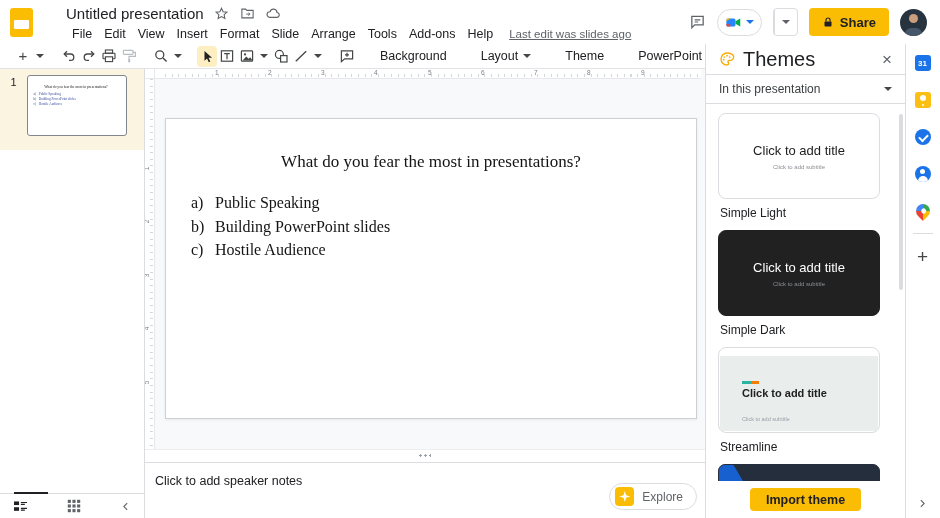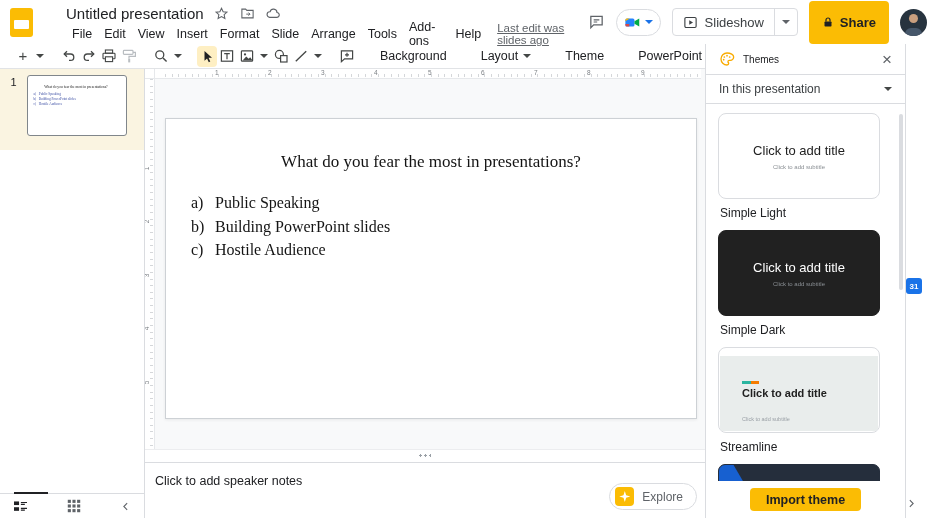--- a/index.html
+++ b/index.html
@@ -19,21 +19,21 @@
   .menu-row { display:flex; align-items:center; height:19px; margin-top:1px; }
   .menu-item { font-size:12.5px; padding:1px 6px; border-radius:3px; cursor:default; }
   .last-edit { font-size:11.5px; color:#5f6368; text-decoration:underline; margin-left:10px; }
   .header-right { display:flex; align-items:center; gap:11px; padding-right:13px; }
   .meet-pill { display:flex; align-items:center; gap:3px; border:1px solid #dadce0; border-radius:15px; padding:3px 7px 3px 6px; background:#fff; }
   .caret-down { width:0; height:0; border-left:4px solid transparent; border-right:4px solid transparent; border-top:4px solid #5f6368; }
   .caret-down.blue { border-top-color:#1a73e8; }
   .ss-group { display:flex; align-items:stretch; border:1px solid #dadce0; border-radius:4px; background:#fff; height:28px; }
   .ss-main { display:flex; align-items:center; gap:7px; padding:0 10px; font-size:13px; color:#3c4043; }
   .ss-caret { border-left:1px solid #dadce0; display:flex; align-items:center; padding:0 7px; }
-  .share-btn { background:#fbbc04; border-radius:4px; height:43px; display:flex; align-items:center; gap:6px; padding:0 13px; font-size:13px; font-weight:600; color:#202124; }
+  .share-btn { background:#fbbc04; border-radius:4px; height:28px; display:flex; align-items:center; gap:6px; padding:0 13px; font-size:13px; font-weight:600; color:#202124; }
   .avatar { width:27px; height:27px; border-radius:50%; background:#27333e; position:relative; overflow:hidden; }
   .avatar::before { content:""; position:absolute; top:5px; left:9px; width:9px; height:9px; border-radius:50%; background:#c99f7e; }
   .avatar::after { content:""; position:absolute; bottom:-2px; left:5px; width:17px; height:10px; border-radius:6px 6px 0 0; background:#46576a; }
 
   
   .main { display:flex; height:474px; }
   .left-area { width:705px; display:flex; flex-direction:column; }
 
   
   .toolbar { height:25px; display:flex; align-items:center; padding-left:13px; border-bottom:1px solid #e1e3e6; }
@@ -85,21 +85,21 @@
   .notes { height:56px; border-top:1px solid #dadce0; background:#fff; position:relative; padding:11px 0 0 10px; }
   .notes-text { font-size:12.5px; color:#202124; }
   .explore-btn { position:absolute; right:8px; bottom:8px; display:flex; align-items:center; gap:8px; border:1px solid #dadce0; border-radius:15px; background:#fff; padding:3px 13px 3px 5px; color:#5f6368; font-size:12px; }
   .explore-ic { width:19px; height:19px; background:#fbbc04; border-radius:4px; position:relative; }
   .explore-ic::after { content:""; position:absolute; inset:4px; background:#fff;
      clip-path:polygon(50% 0,62% 38%,100% 50%,62% 62%,50% 100%,38% 62%,0 50%,38% 38%); }
 
   
   .themes-panel { width:200px; border-left:1px solid #dadce0; background:#fff; display:flex; flex-direction:column; position:relative; }
   .tp-header { height:31px; display:flex; align-items:center; gap:8px; padding:0 13px; border-bottom:1px solid #dadce0; }
-  .tp-title { font-size:10px; color:#202124; }
+  .tp-title { font-size:20px; color:#202124; }
   .tp-close { margin-left:auto; font-size:17px; color:#5f6368; line-height:1; }
   .tp-section { height:29px; display:flex; align-items:center; padding:0 13px; border-bottom:1px solid #dadce0; font-size:12px; color:#3c4043; }
   .tp-section .caret-down { margin-left:auto; border-top-color:#444746; }
   .tp-list { flex:1; overflow:hidden; padding:9px 12px 0 12px; position:relative; }
   .theme-card { width:162px; height:86px; border:1px solid #dadce0; border-radius:8px; position:relative; overflow:hidden; background:#fff; }
   .theme-card.dark { background:#212121; border-color:#212121; }
   .card-center { position:absolute; inset:0; display:flex; flex-direction:column; align-items:center; justify-content:center; gap:6px; }
   .card-title { font-size:13px; color:#212121; }
   .dark .card-title { color:#fff; }
   .card-sub { font-size:6px; color:#8a8f94; }
@@ -108,21 +108,21 @@
   .t3-dash { position:absolute; left:22px; top:25px; width:17px; height:3px; background:linear-gradient(90deg,#2bb5a0 0 55%,#f57c00 55%); }
   .t3-title { position:absolute; left:22px; top:31px; font-size:11px; font-weight:700; color:#212121; }
   .t3-sub { position:absolute; left:22px; top:60px; font-size:5.5px; color:#9aa0a6; }
   .theme-card.partial { height:23px; border-radius:7px 7px 0 0; background:#252e3c; border-color:#252e3c; }
   .s4-blue { position:absolute; left:0; top:0; width:28px; height:23px; background:#1760d0; clip-path:polygon(0 0,52% 0,100% 100%,0 100%); }
   .tp-scrollbar { position:absolute; right:2px; top:10px; width:4px; height:176px; border-radius:2px; background:#dadce0; }
   .tp-footer { height:37px; display:flex; align-items:center; justify-content:center; background:#fff; }
   .import-btn { background:#fbbc04; border-radius:4px; height:23px; display:flex; align-items:center; padding:0 16px; font-size:12.5px; font-weight:700; color:#202124; }
 
   
-  .rail { width:34px; border-left:1px solid #dadce0; background:#fff; display:flex; flex-direction:row; align-items:center; padding-top:10px; gap:19px; position:relative; }
+  .rail { width:34px; border-left:1px solid #dadce0; background:#fff; display:flex; flex-direction:column; align-items:center; padding-top:10px; gap:19px; position:relative; }
   .rail-ic { width:18px; height:18px; display:flex; align-items:center; justify-content:center; }
   .cal-ic { width:16px; height:16px; background:#1a73e8; border-radius:3px; color:#fff; font-size:8px; font-weight:700; display:flex; align-items:center; justify-content:center; }
   .keep-ic { width:16px; height:16px; background:#fbbf12; border-radius:3px; position:relative; }
   .keep-ic::after { content:""; position:absolute; left:5px; top:3px; width:6px; height:6px; border-radius:50%; background:#fff; box-shadow:0 7px 0 -2px #fff; }
   .tasks-ic { width:16px; height:16px; border-radius:50%; background:#1a73e8; position:relative; }
   .tasks-ic::after { content:""; position:absolute; left:4px; top:4.5px; width:7px; height:4px; border-left:2px solid #fff; border-bottom:2px solid #fff; transform:rotate(-45deg); }
   .contacts-ic { width:16px; height:16px; border-radius:50%; background:#1a73e8; position:relative; overflow:hidden; }
   .contacts-ic::before { content:""; position:absolute; left:5.5px; top:3px; width:5px; height:5px; border-radius:50%; background:#fff; }
   .contacts-ic::after { content:""; position:absolute; left:3px; top:9.5px; width:10px; height:7px; border-radius:5px 5px 0 0; background:#fff; }
   .maps-ic { width:14px; height:14px; border-radius:50% 50% 50% 0; transform:rotate(-45deg);
@@ -183,27 +183,20 @@
     <span class="meet-pill">
       <svg width="19" height="19" viewBox="0 0 24 24">
         <rect x="3" y="7" width="11.5" height="10" rx="2" fill="#2684fc"></rect>
         <path d="M3 10.5 L8.5 7 H5 a2 2 0 0 0 -2 2 z" fill="#ffba00"></path>
         <path d="M14.5 10.5 L20.5 7 v10 l-6-3.5z" fill="#00ac47"></path>
         <path d="M3 14 h5 v3 H5 a2 2 0 0 1 -2-2z" fill="#ea4335" opacity=".9"></path>
       </svg>
       <span class="caret-down blue"></span>
     </span>
     <span class="ss-group">
-      <span class="ss-main">
-        <svg width="15" height="15" viewBox="0 0 24 24">
-            <rect x="3" y="4" width="18" height="16" rx="2" fill="none" stroke="#3c4043" stroke-width="1.8"></rect>
-            <path d="M10 8.5v7l6-3.5z" fill="#3c4043"></path>
-          </svg>
-        <span>Slideshow</span>
-      </span>
       <span class="ss-caret">
           <span class="caret-down"></span>
         </span>
     </span>
     <span class="share-btn">
       <svg width="12" height="13" viewBox="0 0 24 24">
           <rect x="5" y="10" width="14" height="10" rx="1.5" fill="#202124"></rect>
           <path d="M8 10V7a4 4 0 0 1 8 0v3" fill="none" stroke="#202124" stroke-width="2.4"></path>
         </svg>
       <span>Share</span>

